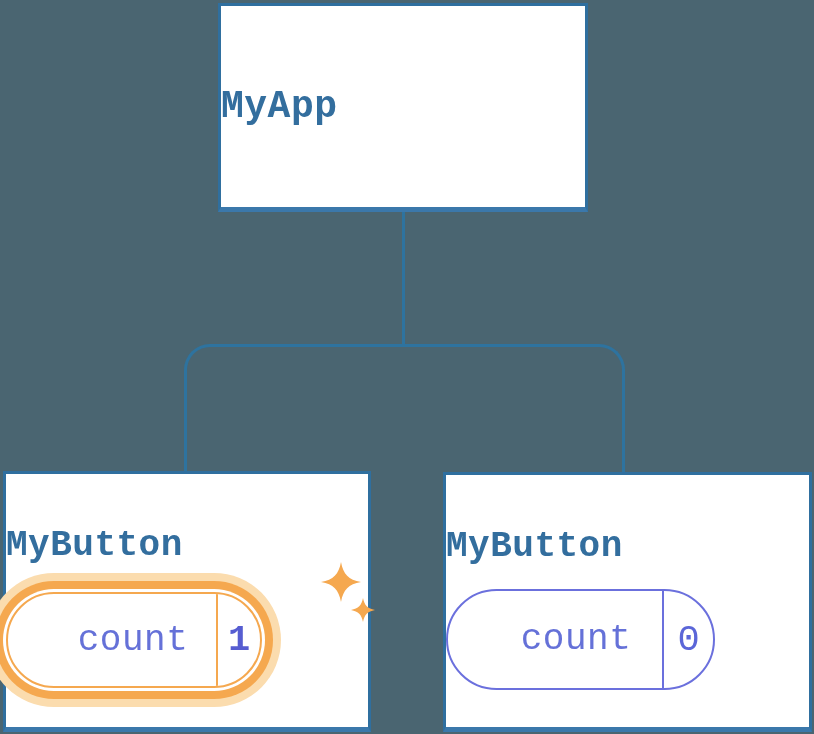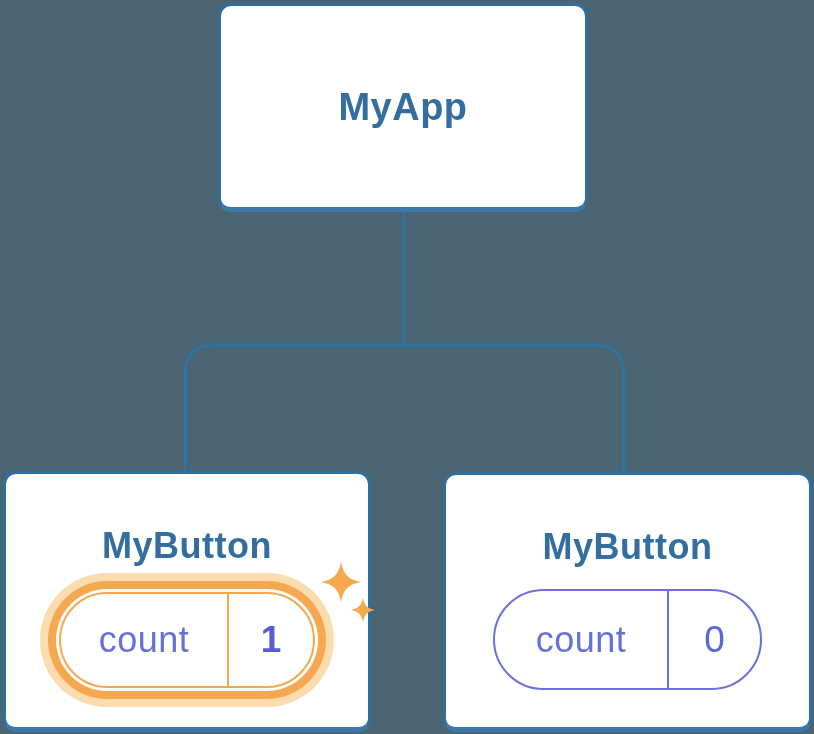--- a/index.html
+++ b/index.html
@@ -13,24 +13,24 @@
     overflow: hidden;
     font-family: "Liberation Sans", sans-serif;
   }
 
   
   .node {
     position: absolute;
     background: #ffffff;
     border: 3px solid #2f6f9f;
     border-bottom: 5px solid #3b78ab;
-    border-radius: 13px;
+    border-radius: 0;
     display: flex;
     flex-direction: column;
-    align-items: center;
+    font-family: Liberation Mono, monospace;
   }
   .node-root {
     left: 218px; top: 3px;
     width: 370px; height: 209px;
     justify-content: center;
   }
   .node-child-left  { left: 3px;   top: 471px; width: 368px; height: 261px; }
   .node-child-right { left: 443px; top: 472px; width: 369px; height: 260px; }
 
   .node-title {
@@ -87,20 +87,21 @@
   }
 
   .pill-key-segment {
     flex: 0 0 auto;
     display: flex;
     align-items: center;
     justify-content: center;
     color: #6571d8;
     font-size: 36px;
     letter-spacing: 0.5px;
+    margin-left: 42px;
   }
   .state-pill-plain    .pill-key-segment { width: 172px; }
   .state-pill-highlight .pill-key-segment { width: 166px; }
 
   .pill-divider { flex: 0 0 auto; width: 2px; }
   .state-pill-plain     .pill-divider { background: #6b70dd; }
   .state-pill-highlight .pill-divider { background: #f5a84f; }
 
   .pill-value-segment {
     flex: 1 1 auto;

